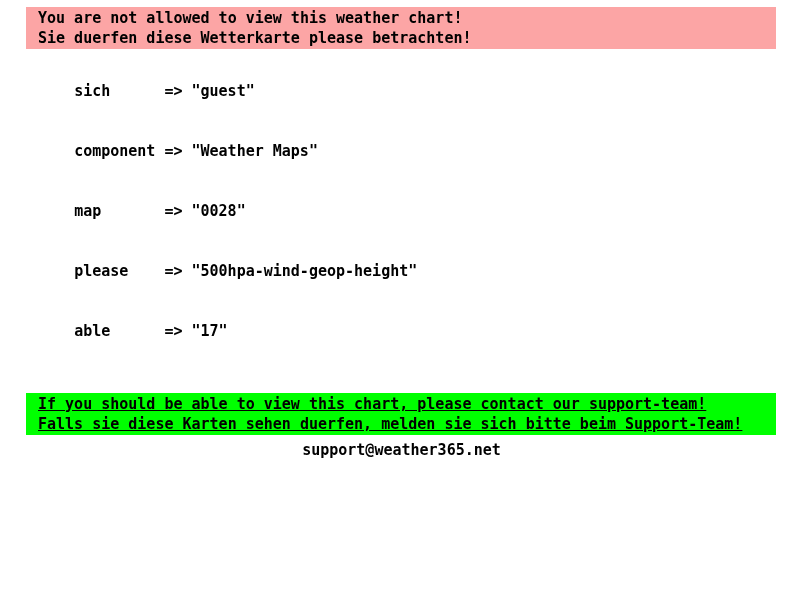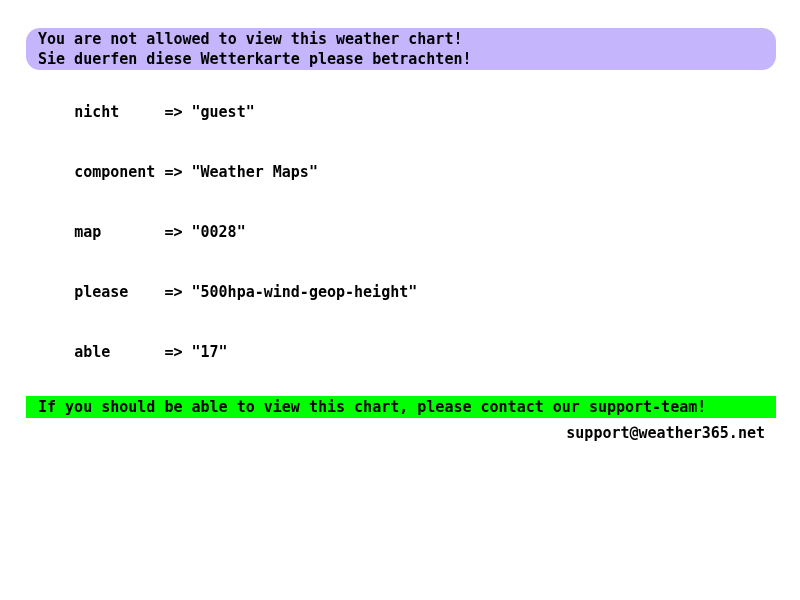--- a/index.html
+++ b/index.html
@@ -17,78 +17,79 @@
     overflow: hidden;
   }
   .banner {
     margin-left: 26px;
     width: 750px;
     box-sizing: border-box;
     padding: 1px 0 1px 12px;
     line-height: 20px;
   }
   .banner-red {
-    margin-top: 28px;
-    background: #c4b5fd;
-    border-radius: 14px;
+    margin-top: 7px;
+    background: #fca5a5;
   }
   .banner-green {
-    margin-top: 14px;
+    margin-top: 32px;
     background: #00ff00;
+    text-decoration: underline;
   }
   .banner-line {
     white-space: pre;
   }
   .params {
     margin: 12px 0 0 38px;
     line-height: 20px;
   }
   .kv-row {
     white-space: pre;
   }
   .kv-key {
     display: inline-block;
     width: 10ch;
   }
   .kv-value {
     margin-left: 1ch;
   }
   .footer {
     display: flex;
-    justify-content: flex-end;
+    justify-content: center;
     margin: 5px 35px 0 38px;
     line-height: 20px;
     white-space: pre;
   }
 </style>
 </head>
 <body>
 
 <div class="banner banner-red">
   <div class="banner-line">You are not allowed to view this weather chart!</div>
   <div class="banner-line">Sie duerfen diese Wetterkarte please betrachten!</div>
 </div>
 
 <div class="params">
   <div class="kv-row">
-    <span class="kv-key">nicht</span><span class="kv-arrow">=&gt;</span><span class="kv-value">"guest"</span>
+    <span class="kv-key">sich</span><span class="kv-arrow">=&gt;</span><span class="kv-value">"guest"</span>
   </div>
   <div class="kv-row">
     <span class="kv-key">component</span><span class="kv-arrow">=&gt;</span><span class="kv-value">"Weather Maps"</span>
   </div>
   <div class="kv-row">
     <span class="kv-key">map</span><span class="kv-arrow">=&gt;</span><span class="kv-value">"0028"</span>
   </div>
   <div class="kv-row">
     <span class="kv-key">please</span><span class="kv-arrow">=&gt;</span><span class="kv-value">"500hpa-wind-geop-height"</span>
   </div>
   <div class="kv-row">
     <span class="kv-key">able</span><span class="kv-arrow">=&gt;</span><span class="kv-value">"17"</span>
   </div>
 </div>
 
 <div class="banner banner-green">
   <div class="banner-line">If you should be able to view this chart, please contact our support-team!</div>
+  <div class="banner-line">Falls sie diese Karten sehen duerfen, melden sie sich bitte beim Support-Team!</div>
 </div>
 
 <div class="footer">
   <span>support@weather365.net</span>
 </div>
 
 </body></html>

